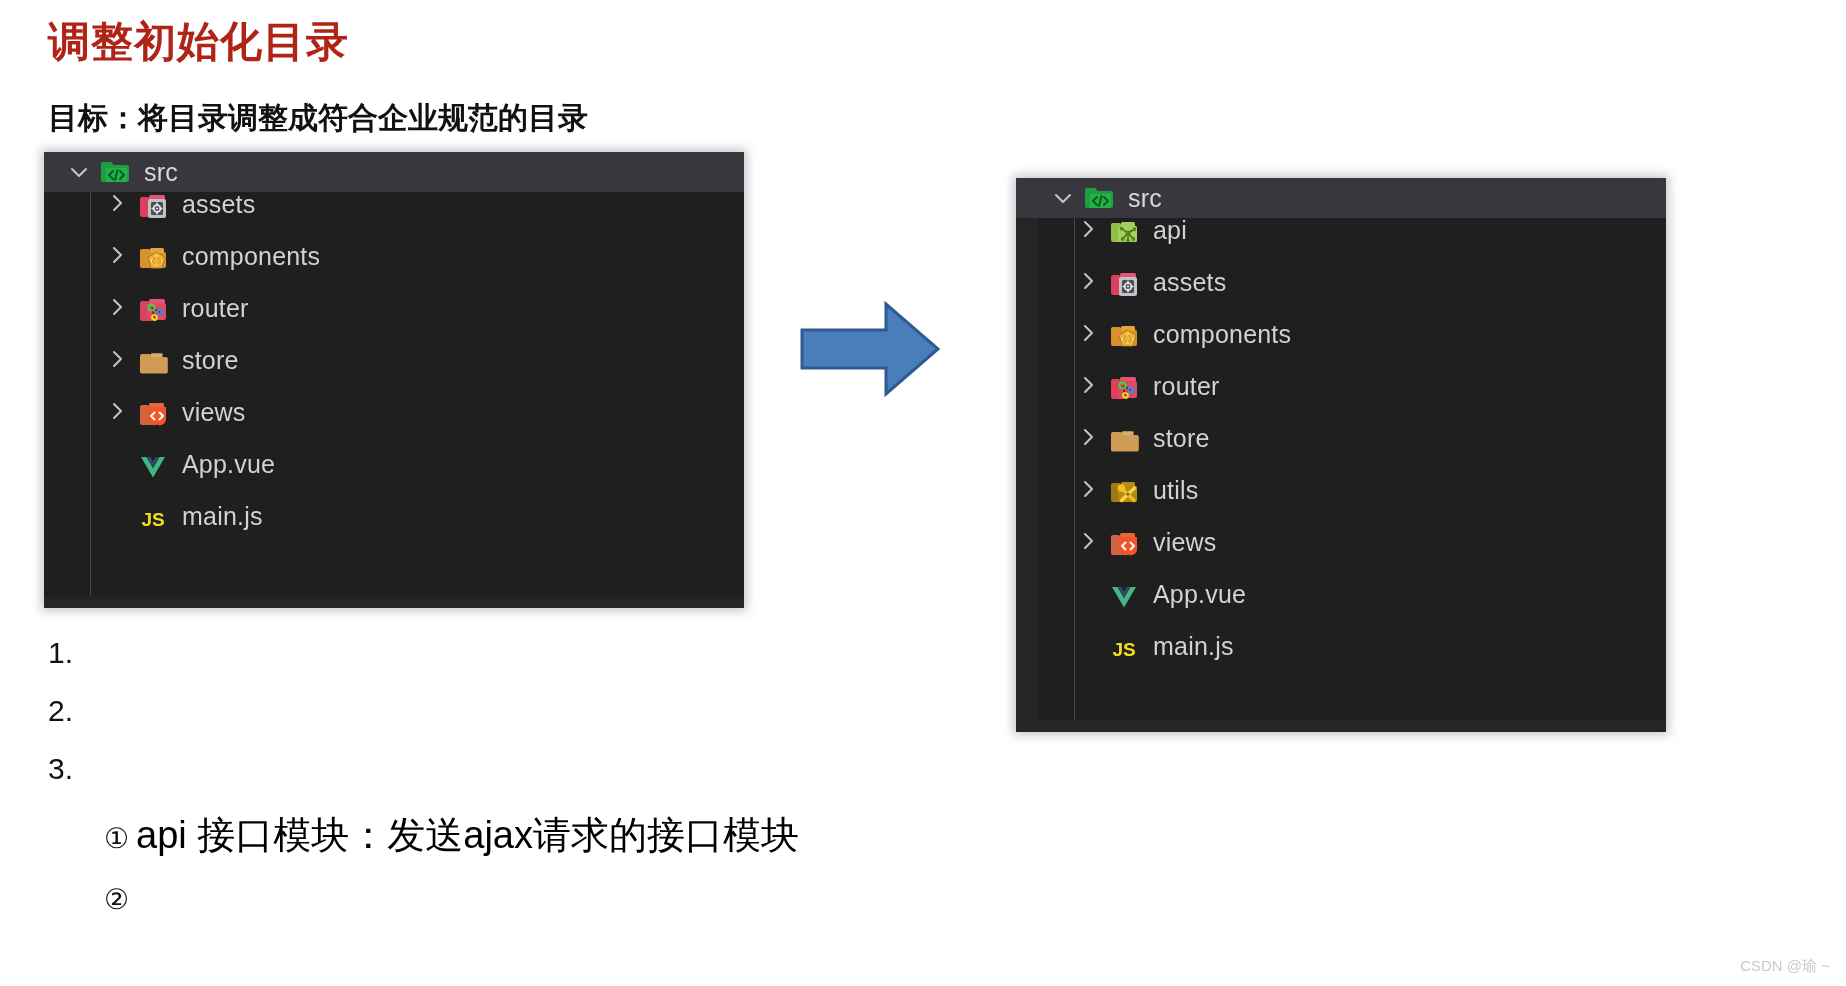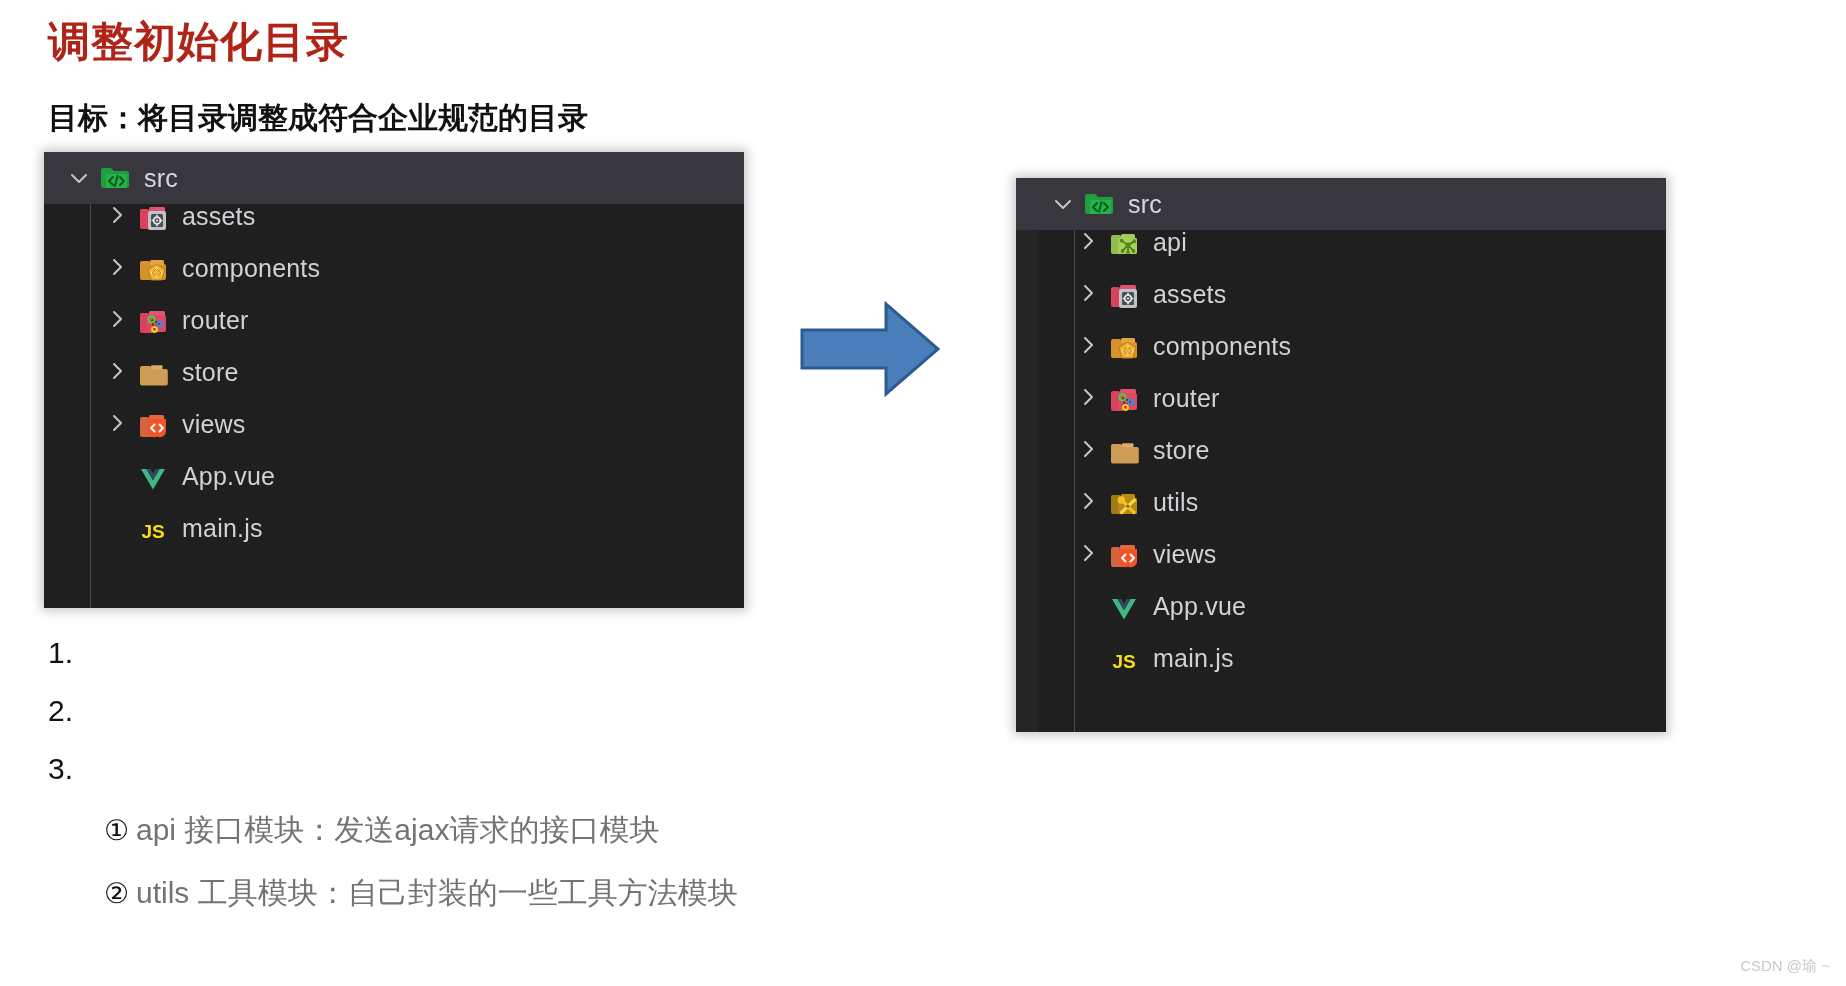--- a/index.html
+++ b/index.html
@@ -41,21 +41,21 @@
   .explorer {
     position: absolute;
     background: #252526;
     box-shadow: 0 0 10px 3px rgba(0,0,0,0.22);
     overflow: hidden;
   }
   .explorer.left  { left: 44px;  top: 152px; width: 700px; height: 456px; }
   .explorer.right { left: 1016px; top: 178px; width: 650px; height: 554px; }
 
   .exp-header {
-    height: 52px;
+    height: 40px;
     background: #37373D;
     display: flex;
     align-items: center;
     padding-left: 22px;
     box-sizing: border-box;
   }
   .explorer.right .exp-header { padding-left: 34px; }
 
   .exp-body {
     background: #1F1F1F;
@@ -156,21 +156,21 @@
     margin-left: 56px;
     margin-bottom: 22px;
     white-space: nowrap;
   }
   .sub-mark {
     width: 32px;
     min-width: 32px;
     font-size: 28px;
     color: #111;
   }
-  .sub-txt { font-size: 30px; color: #737373; }
+  .sub-txt { font-size: 38px; color: #000000; }
 
   
   .watermark {
     position: absolute;
     right: 16px;
     bottom: 10px;
     font-size: 15px;
     color: #C9C9C9;
     white-space: nowrap;
   }
@@ -508,17 +508,16 @@
   </div>
   <div class="note-row">
     <span class="note-num">3.</span>
   </div>
   <div class="sub-row">
     <span class="sub-mark">①</span>
     <span class="sub-txt">api 接口模块：发送ajax请求的接口模块</span>
   </div>
   <div class="sub-row">
     <span class="sub-mark">②</span>
-    <span class="sub-txt">utils 工具模块：自己封装的一些工具方法模块</span>
   </div>
 </div>
 
 <div class="watermark">CSDN @瑜 ~</div>
 
 </body></html>

